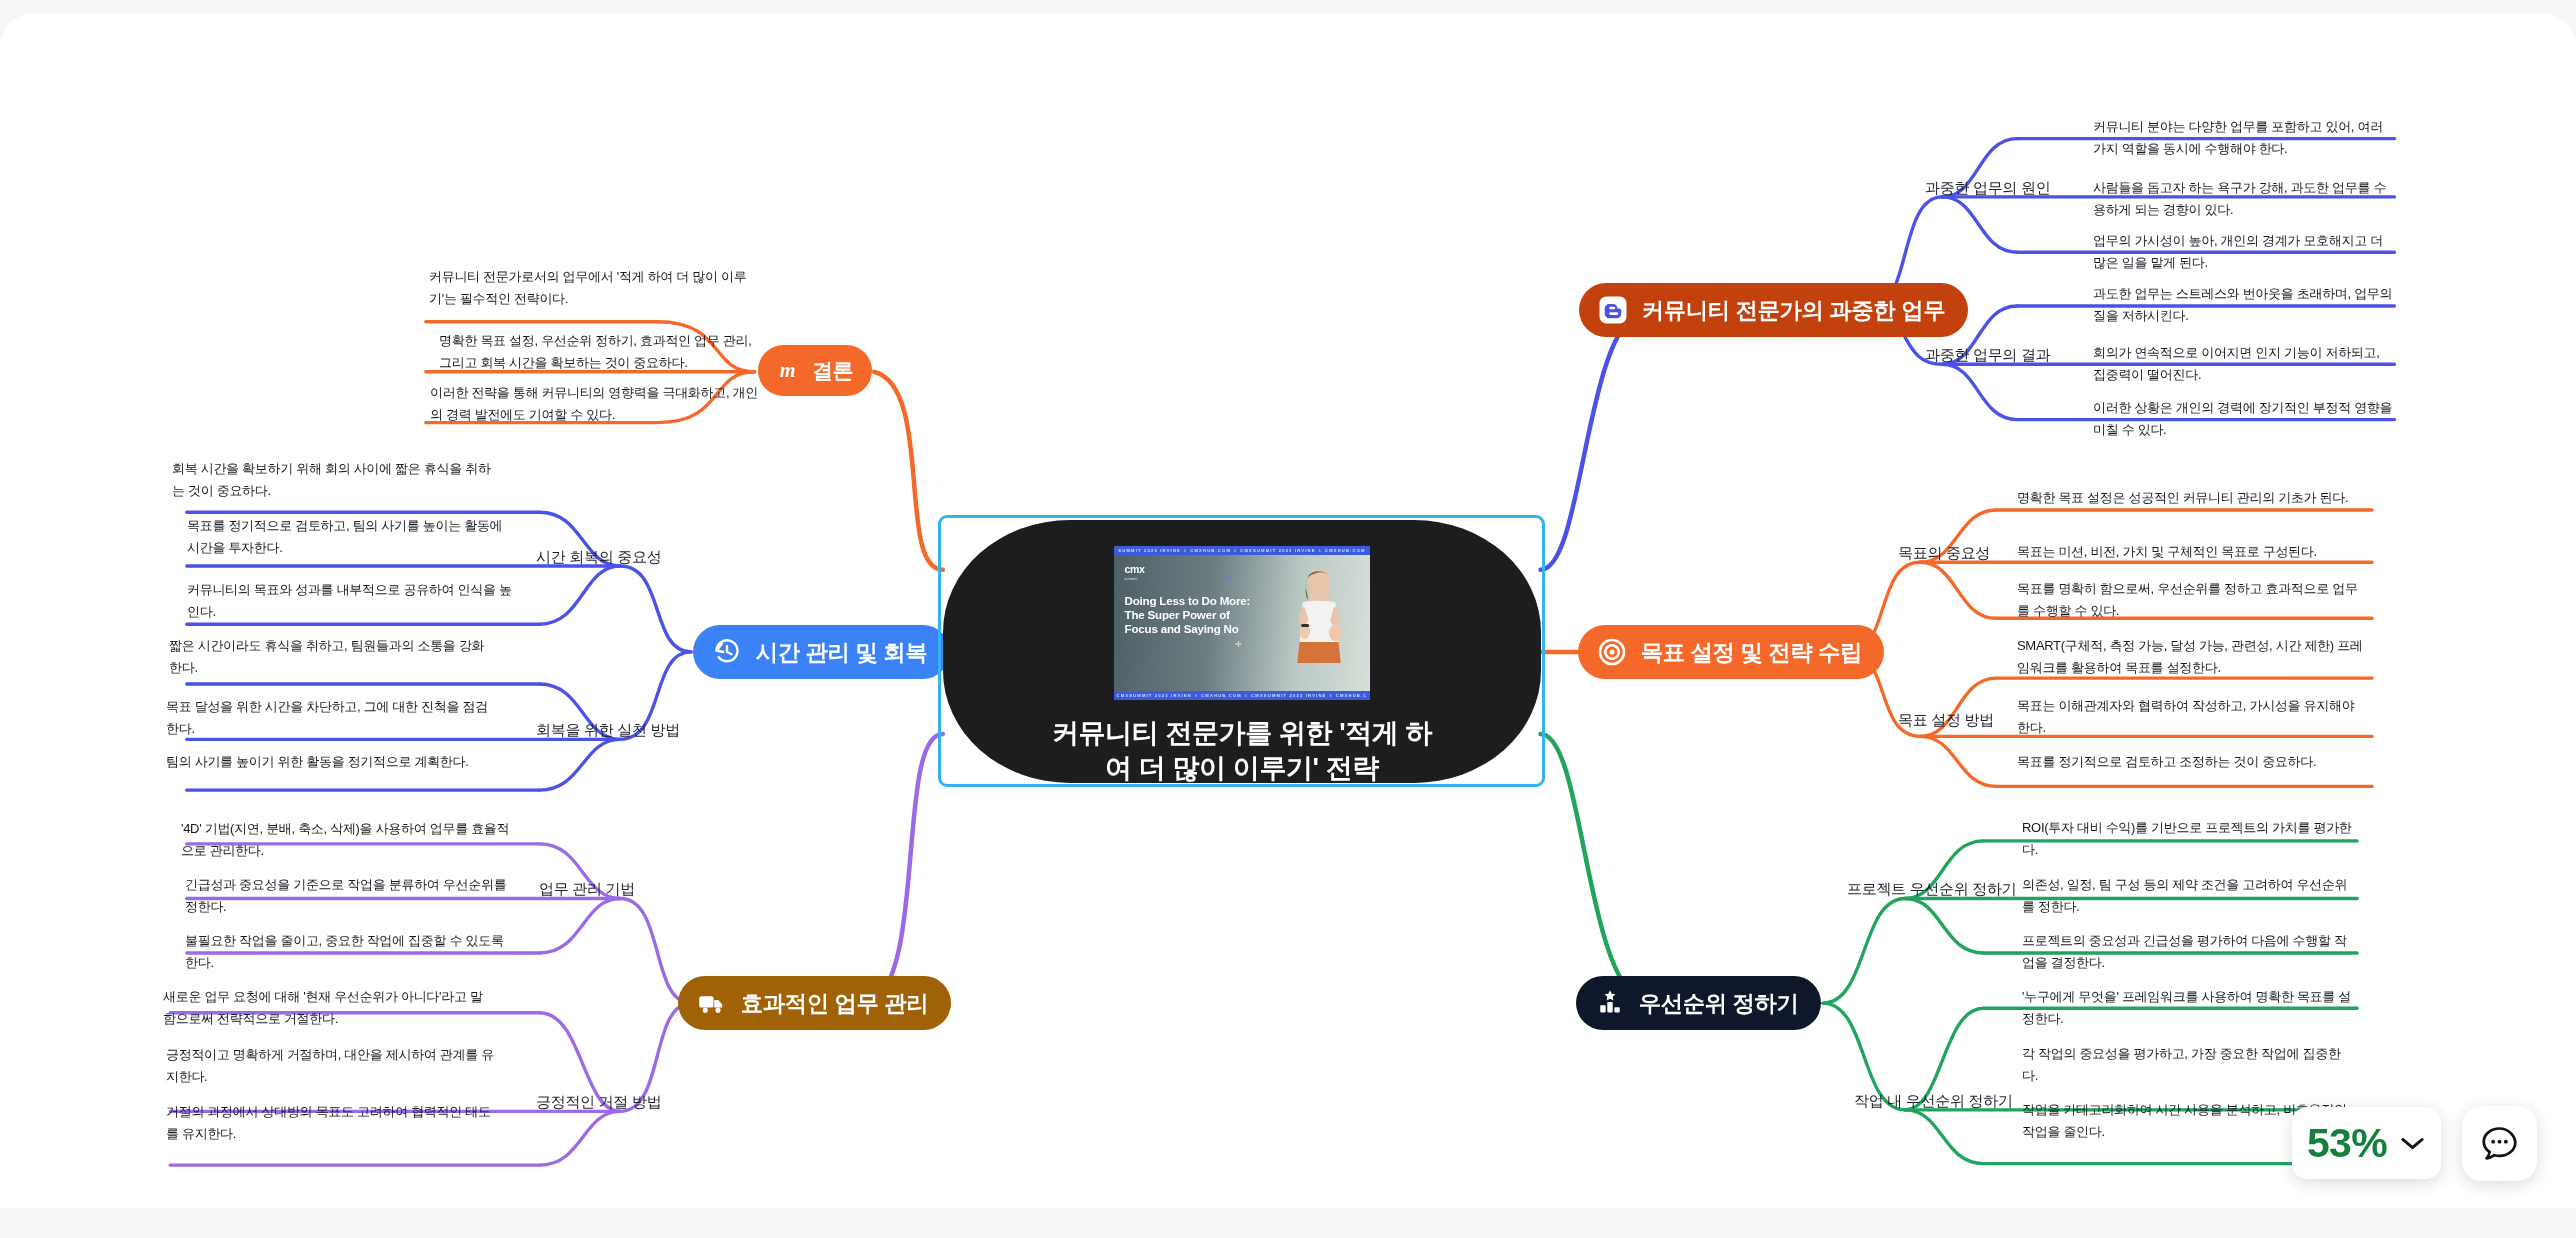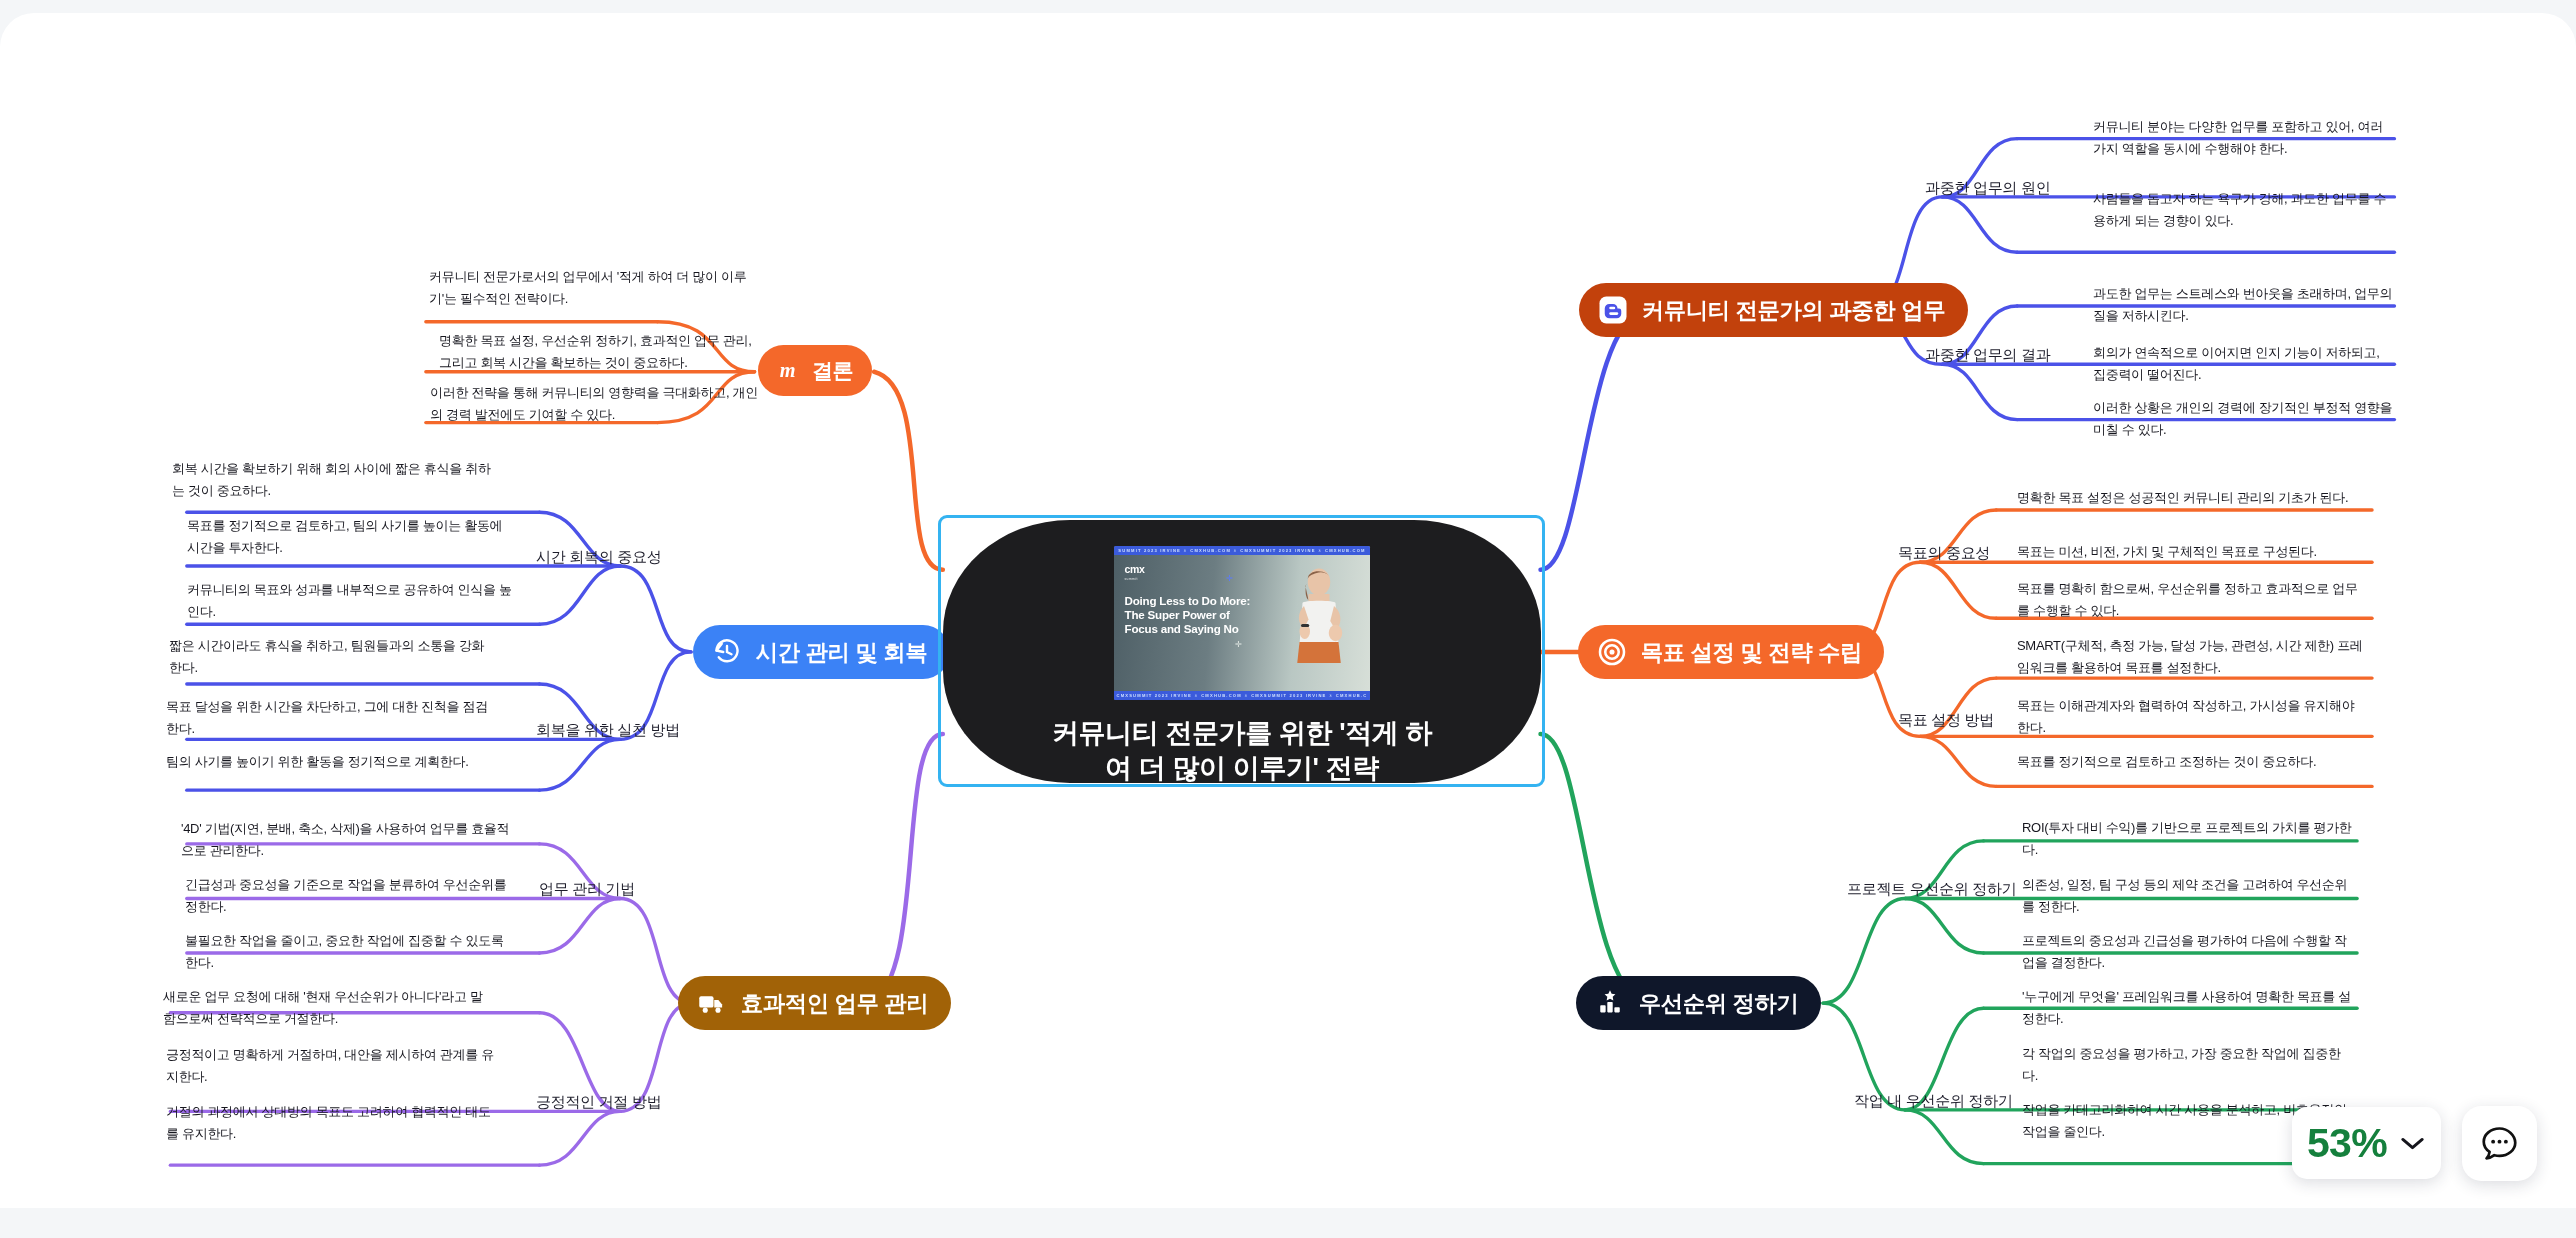--- a/index.html
+++ b/index.html
@@ -286,21 +286,22 @@
   <span class="sublabel" style="left:1898px;top:531px;">목표의 중요성</span>
   <span class="sublabel" style="left:1898px;top:698px;">목표 설정 방법</span>
   <span class="sublabel" style="left:1847px;top:867px;">프로젝트 우선순위 정하기</span>
   <span class="sublabel" style="left:1854px;top:1079px;">작업 내 우선순위 정하기</span>
   <span class="sublabel" style="left:536px;top:535px;">시간 회복의 중요성</span>
   <span class="sublabel" style="left:536px;top:708px;">회복을 위한 실천 방법</span>
   <span class="sublabel" style="left:539px;top:867px;">업무 관리 기법</span>
   <span class="sublabel" style="left:536px;top:1080px;">긍정적인 거절 방법</span>
 
   <div class="leaf" style="left:2093px;top:103px;width:300px;">커뮤니티 분야는 다양한 업무를 포함하고 있어, 여러 가지 역할을 동시에 수행해야 한다.</div>
-  <div class="leaf" style="left:2093px;top:175px;width:300px;">사람들을 돕고자 하는 욕구가 강해, 과도한 업무를 수용하게 되는 경향이 있다.</div>
+  <div class="leaf" style="left:2093px;top:164px;width:300px;">사람들을 돕고자 하는 욕구가 강해, 과도한 업무를 수용하게 되는 경향이 있다.</div>
+  <div class="leaf" style="left:2093px;top:217px;width:300px;">업무의 가시성이 높아, 개인의 경계가 모호해지고 더 많은 일을 맡게 된다.</div>
   <div class="leaf" style="left:2093px;top:270px;width:300px;">과도한 업무는 스트레스와 번아웃을 초래하며, 업무의 질을 저하시킨다.</div>
   <div class="leaf" style="left:2093px;top:329px;width:300px;">회의가 연속적으로 이어지면 인지 기능이 저하되고, 집중력이 떨어진다.</div>
   <div class="leaf" style="left:2093px;top:384px;width:300px;">이러한 상황은 개인의 경력에 장기적인 부정적 영향을 미칠 수 있다.</div>
 
   <div class="leaf" style="left:2017px;top:474px;width:348px;">명확한 목표 설정은 성공적인 커뮤니티 관리의 기초가 된다.</div>
   <div class="leaf" style="left:2017px;top:528px;width:348px;">목표는 미션, 비전, 가치 및 구체적인 목표로 구성된다.</div>
   <div class="leaf" style="left:2017px;top:565px;width:348px;">목표를 명확히 함으로써, 우선순위를 정하고 효과적으로 업무를 수행할 수 있다.</div>
   <div class="leaf" style="left:2017px;top:622px;width:348px;">SMART(구체적, 측정 가능, 달성 가능, 관련성, 시간 제한) 프레임워크를 활용하여 목표를 설정한다.</div>
   <div class="leaf" style="left:2017px;top:682px;width:348px;">목표는 이해관계자와 협력하여 작성하고, 가시성을 유지해야 한다.</div>
   <div class="leaf" style="left:2017px;top:738px;width:348px;">목표를 정기적으로 검토하고 조정하는 것이 중요하다.</div>

